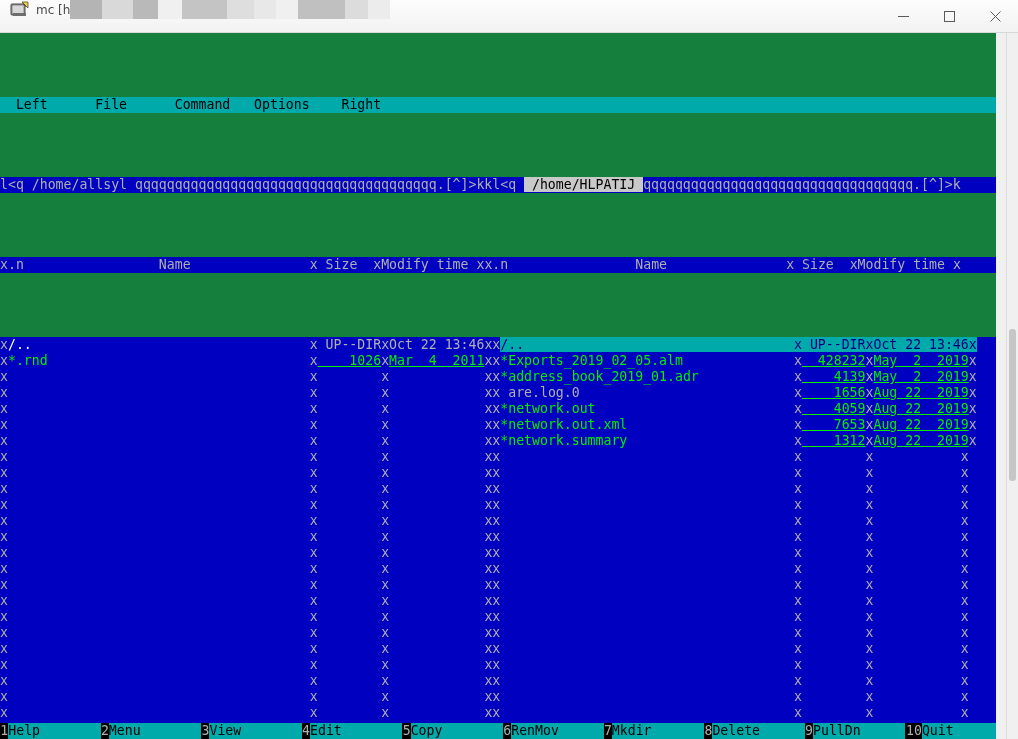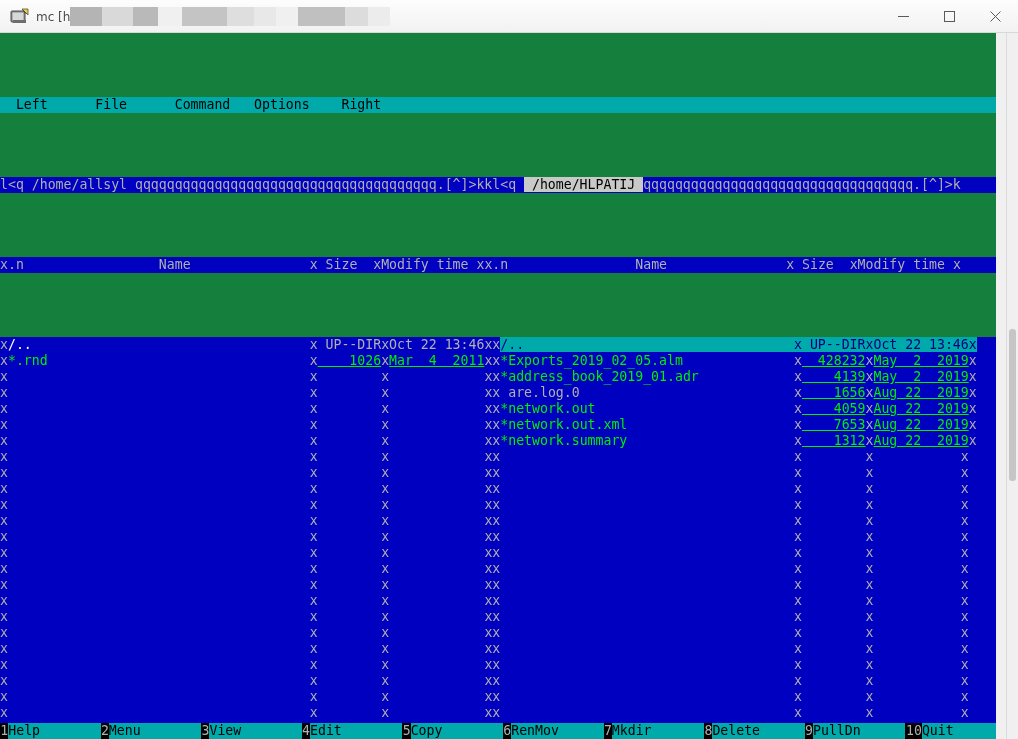--- a/index.html
+++ b/index.html
@@ -12,21 +12,21 @@
   
   #window{position:relative;width:1018px;height:739px;background:#f0f0f0;}
   #titlebar{
     position:absolute;left:0;top:0;width:1018px;height:33px;
     background:linear-gradient(#fdfdfd,#f2f2f2);
     border-bottom:1px solid #d8d8d8;
     box-sizing:border-box;
   }
   #titlebar-left{
     position:absolute;left:10px;top:0;height:33px;
-    display:flex;align-items:center;gap:7px;
+    display:flex;gap:7px;
   }
   #app-icon{width:19px;height:19px;position:relative;flex:none;}
   #title-text{
     font-family:"DejaVu Sans","Liberation Sans",sans-serif;
     font-size:12px;color:#4a4a4a;white-space:nowrap;
   }
   .redact{display:inline-block;height:19px;vertical-align:-5px;}
   #win-controls{
     position:absolute;right:0;top:0;height:33px;display:flex;
   }

